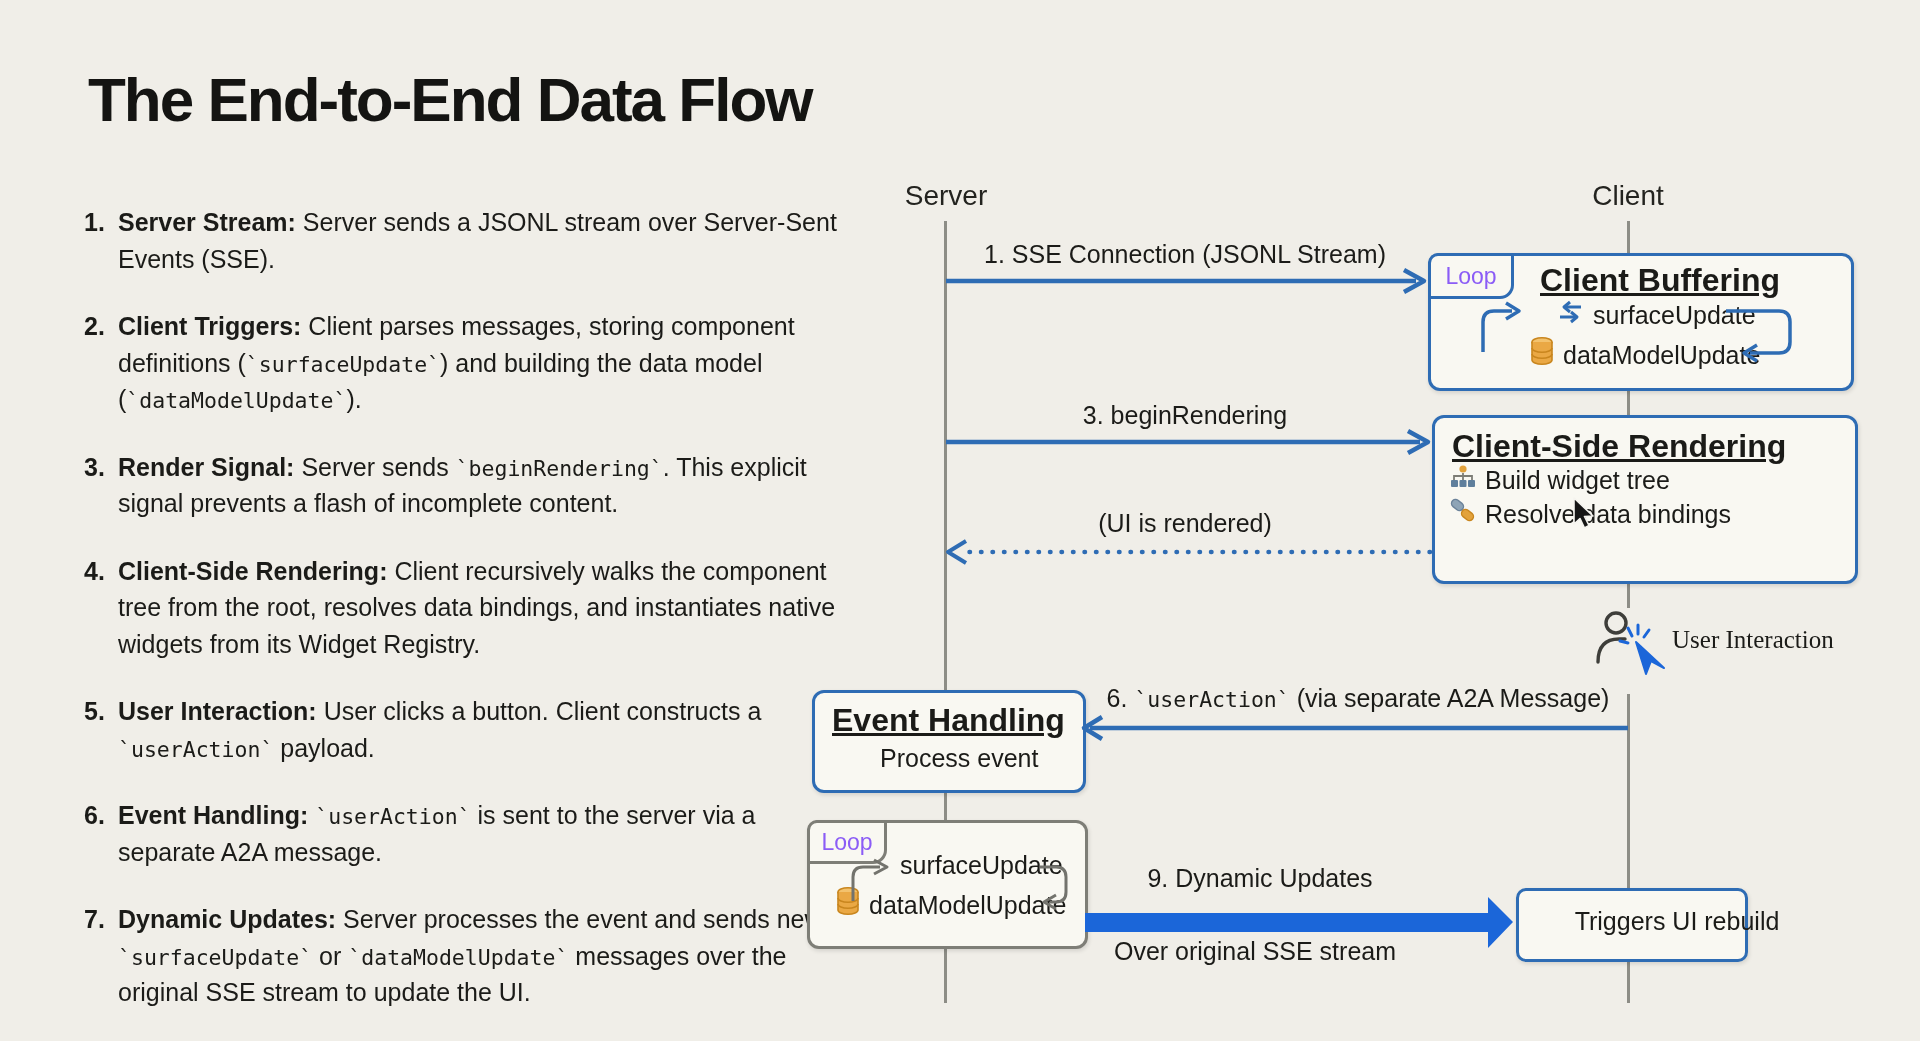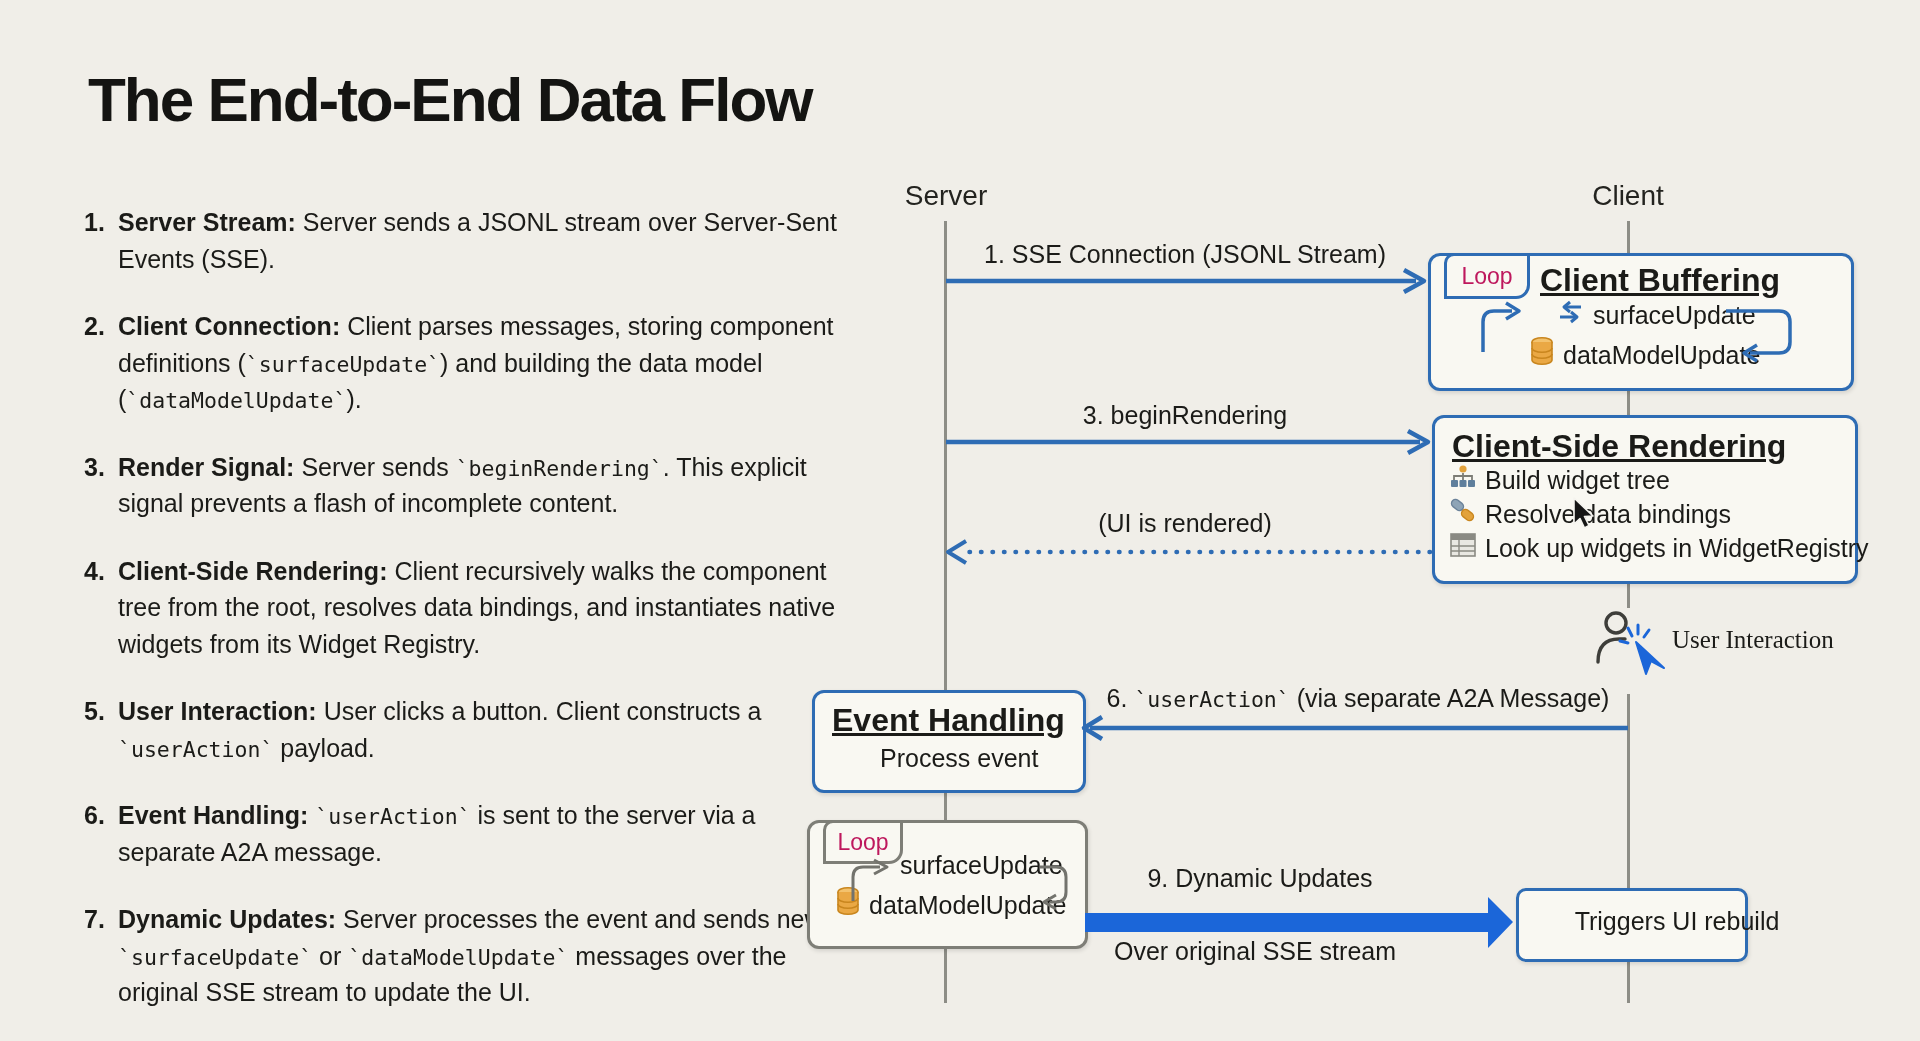--- a/index.html
+++ b/index.html
@@ -14,21 +14,21 @@
   .steps b{font-weight:bold;}
   code{font-family:"DejaVu Sans Mono",monospace;font-size:0.86em;}
   
   .actor{position:absolute;width:140px;text-align:center;font-size:28px;color:#23231f;}
   .lifeline{position:absolute;width:3px;background:#8d8d86;}
   .dbox{position:absolute;background:#f9f8f2;border:3px solid #2e6cb4;border-radius:12px;
         box-shadow:1px 2px 4px rgba(0,0,0,.12);}
   .dbox.gray{border-color:#7e7e77;}
   .looptab{position:absolute;background:#f9f8f2;border:3px solid #2e6cb4;
            border-radius:10px 0 14px 0;font-size:23px;display:flex;align-items:center;
-           justify-content:center;color:#be185d;margin-left:16px;}
+           justify-content:center;color:#8b5cf6;}
   .looptab.gray{border-color:#7e7e77;}
   .boxtitle{position:absolute;font-weight:bold;font-size:32px;text-decoration:underline;}
   .boxtext{position:absolute;font-size:25px;margin-left:48px;}
   .mrow{position:absolute;display:flex;align-items:center;gap:9px;font-size:25px;white-space:nowrap;}
   .msg{position:absolute;text-align:center;font-size:25px;color:#1b1b18;white-space:nowrap;}
   .msg.bold{font-weight:normal;}
   svg.overlay{position:absolute;left:0;top:0;pointer-events:none;}
   .iconmask{position:absolute;background:#f0eee8;}
 </style>
 </head>
@@ -38,21 +38,21 @@
 
   <h1 class="title">The End-to-End Data Flow</h1>
 
   <ol class="steps">
     <li>
         <span class="num">1.</span>
         <span><b>Server Stream:</b> <span>Server sends a JSONL stream over Server-Sent Events (SSE).</span></span>
       </li>
     <li>
         <span class="num">2.</span>
-        <span><b>Client Connection:</b> <span>Client parses messages, storing component definitions (<code>`surfaceUpdate`</code>) and building the data model (<code>`dataModelUpdate`</code>).</span></span>
+        <span><b>Client Triggers:</b> <span>Client parses messages, storing component definitions (<code>`surfaceUpdate`</code>) and building the data model (<code>`dataModelUpdate`</code>).</span></span>
       </li>
     <li>
         <span class="num">3.</span>
         <span><b>Render Signal:</b> <span>Server sends <code>`beginRendering`</code>. This explicit signal prevents a flash of incomplete content.</span></span>
       </li>
     <li>
         <span class="num">4.</span>
         <span><b>Client-Side Rendering:</b> <span>Client recursively walks the component tree from the root, resolves data bindings, and instantiates native widgets from its Widget Registry.</span></span>
       </li>
     <li>
@@ -108,28 +108,20 @@
     </svg></span>
     <span>Build widget tree</span>
   </div>
   <div class="mrow" style="left:1450px;top:498px;">
     <span><svg width="26" height="26" viewBox="0 0 26 26">
       <rect x="1" y="3" width="13" height="8" rx="4" fill="#8ea4b6" stroke="#6b8299" stroke-width="1.4" transform="rotate(38 7.5 7)"></rect>
       <rect x="11" y="13" width="13" height="8" rx="4" fill="#e2a23c" stroke="#c9861e" stroke-width="1.4" transform="rotate(38 17.5 17)"></rect>
     </svg></span>
     <span>Resolve data bindings</span>
   </div>
-  <div class="mrow" style="left:1450px;top:532px;">
-    <span><svg width="26" height="26" viewBox="0 0 26 26">
-      <rect x="1" y="2" width="24" height="22" fill="#e9e8e2" stroke="#8a8a83" stroke-width="1.6"></rect>
-      <rect x="1" y="2" width="24" height="6" fill="#8a8a83"></rect>
-      <path d="M9 8 V24 M1 14 H25 M1 19 H25" stroke="#8a8a83" stroke-width="1.4"></path>
-    </svg></span>
-    <span>Look up widgets in WidgetRegistry</span>
-  </div>
 
   <div class="iconmask" style="left:1598px;top:608px;width:62px;height:86px;"></div>
   <svg class="overlay" style="left:1592px;top:606px;" width="80" height="92" viewBox="0 0 80 92">
     <circle cx="24" cy="17" r="10" fill="none" stroke="#3e3e3a" stroke-width="3.4"></circle>
     <path d="M6 56 Q6 33 27 33 L33 33" fill="none" stroke="#3e3e3a" stroke-width="3.4" stroke-linecap="round"></path>
     <g>
       <path d="M40 30 L36 22 M46 28 L46 19 M52 31 L57 24 M36 37 L28 35" stroke="#1b66d9" stroke-width="3" stroke-linecap="round"></path>
       <path d="M44 36 L54 68 L59 55 L72 62 Z" fill="#1b66d9" stroke="#1b66d9" stroke-width="2" stroke-linejoin="round"></path>
     </g>
   </svg>

